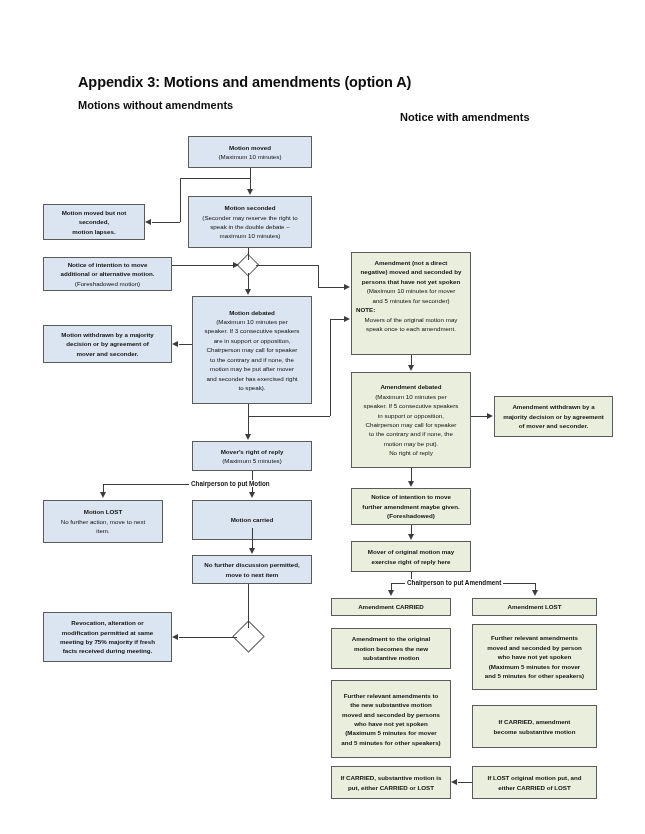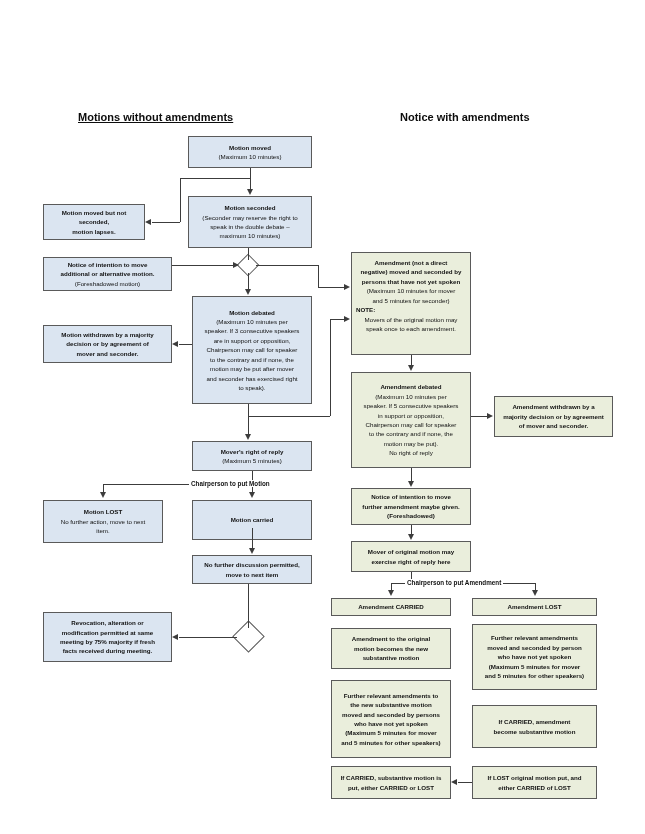--- a/index.html
+++ b/index.html
@@ -28,21 +28,21 @@
     color: #0d0d0d;
     white-space: nowrap;
   }
   .colhead {
     position: absolute;
     font-size: 11px;
     font-weight: bold;
     color: #0d0d0d;
     white-space: nowrap;
   }
-  .colhead.left { left: 78px; top: 111px; text-decoration: underline; }
+  .colhead.left { left: 78px; top: 99px; }
   .colhead.right { left: 400px; top: 111px; }
 
   .node {
     position: absolute;
     box-sizing: border-box;
     border: 1px solid #5a5a5a;
     display: flex;
     align-items: center;
     justify-content: center;
     text-align: center;
@@ -99,20 +99,21 @@
     white-space: nowrap;
     background: #ffffff;
     padding: 0 2px;
   }
 </style>
 </head>
 <body>
 
 <div id="page">
 
+  <div class="title">Appendix 3: Motions and amendments (option A)</div>
   <div class="colhead left">Motions without amendments</div>
   <div class="colhead right">Notice with amendments</div>
 
   <div class="node blue" style="left:188px; top:136px; width:124px; height:32px;">
     <div class="inner">
       <b>Motion moved</b><br>
       <span>(Maximum 10 minutes)</span>
     </div>
   </div>
 

